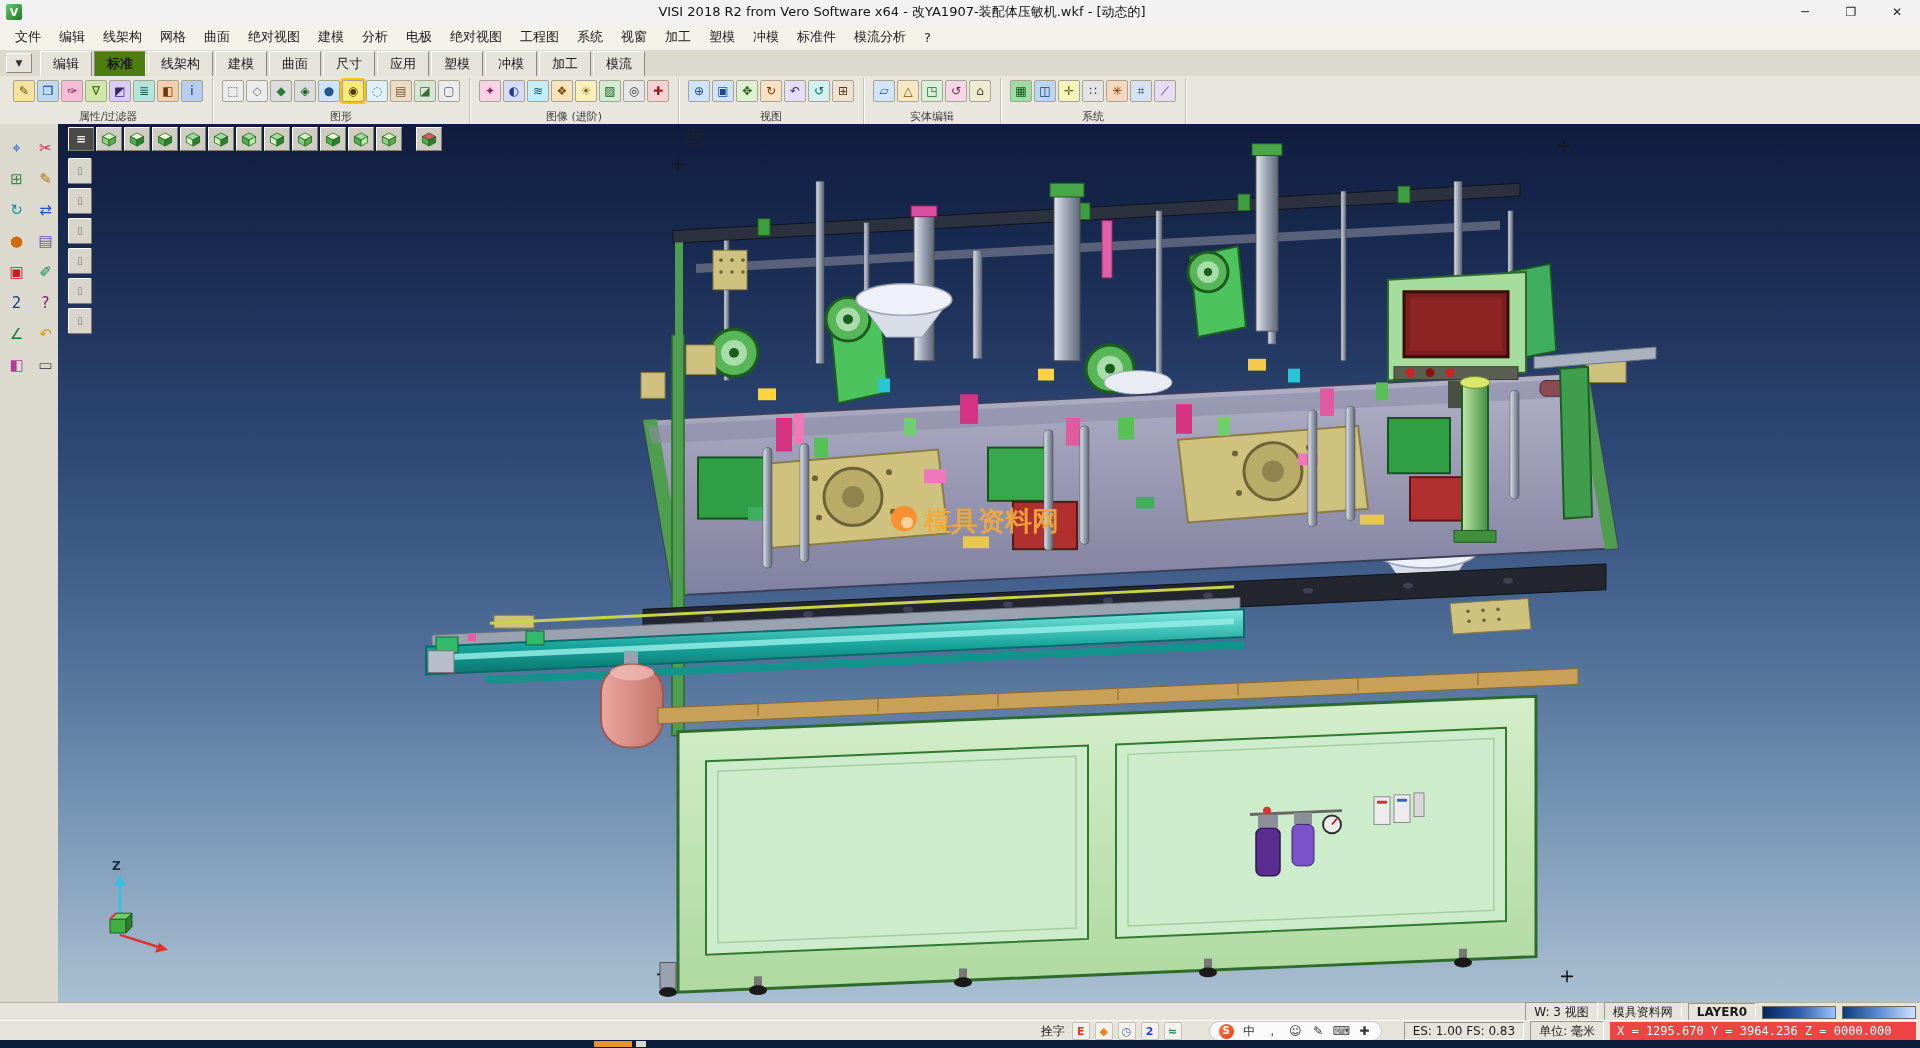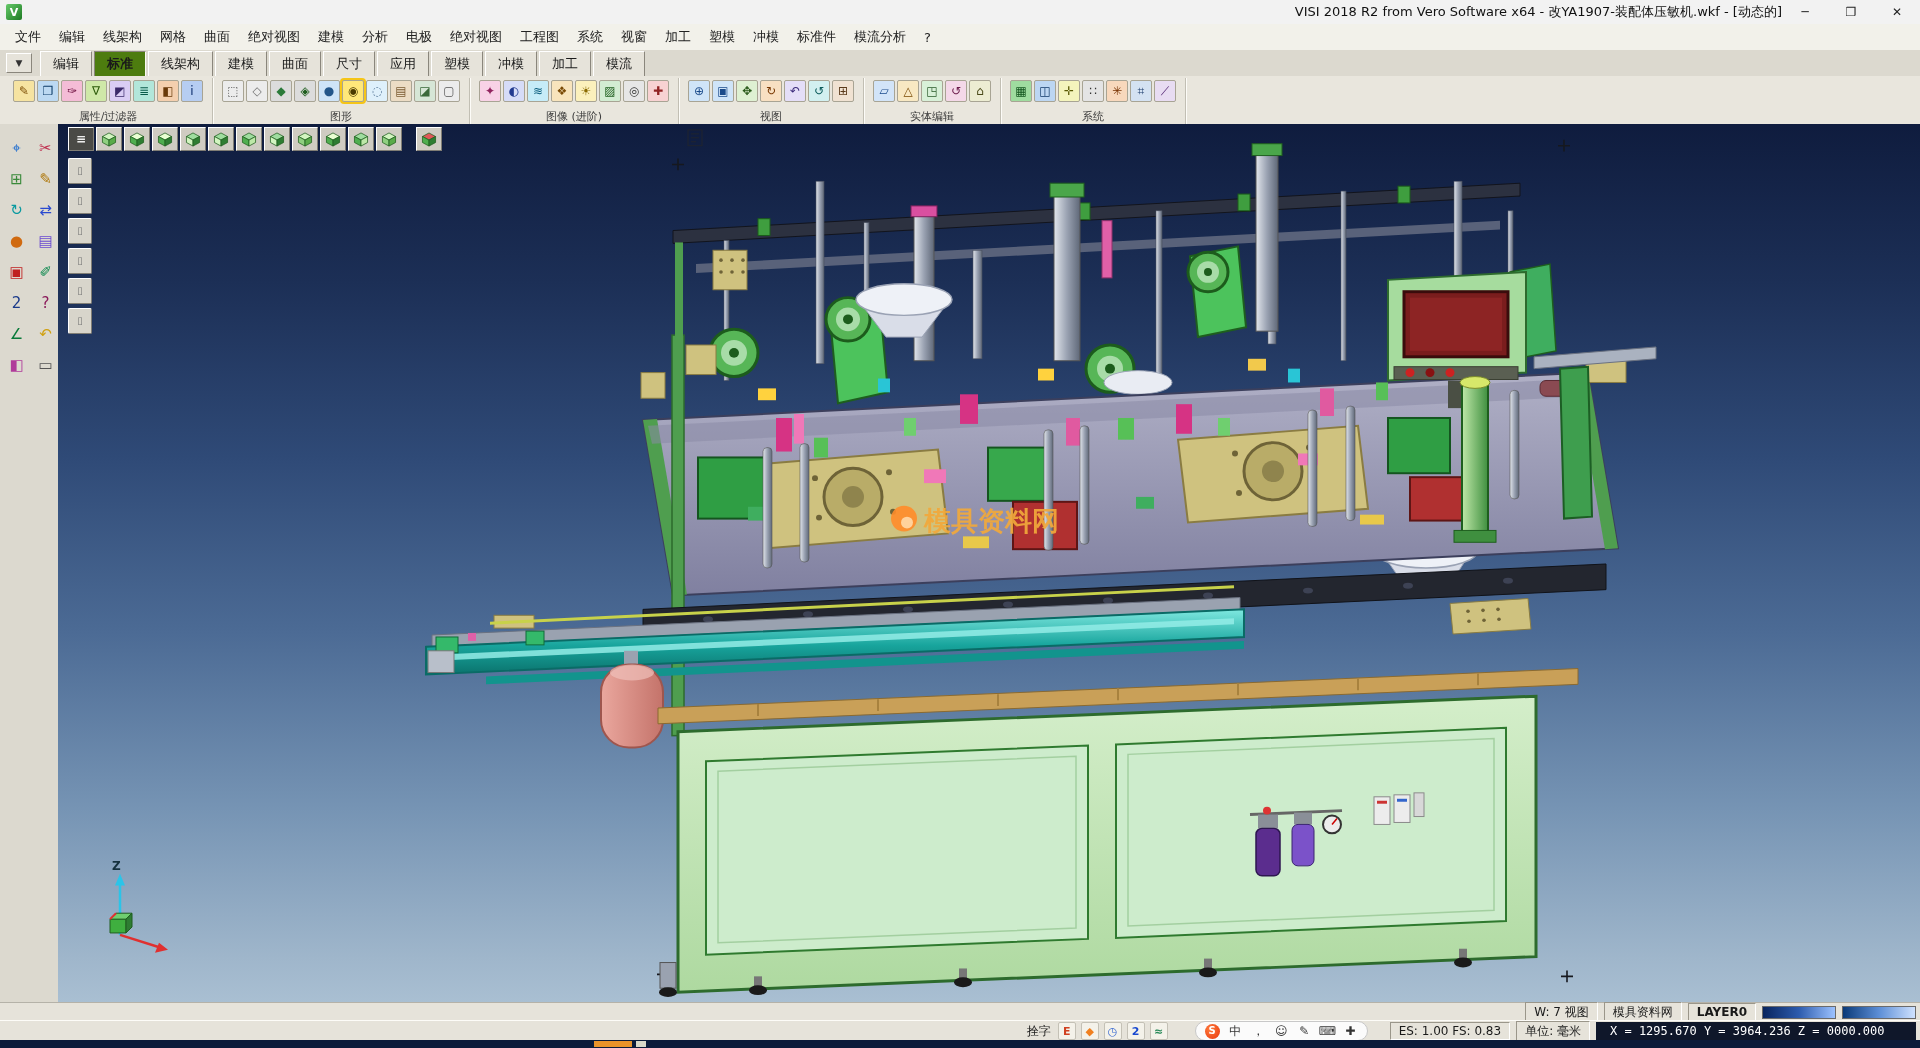--- a/index.html
+++ b/index.html
@@ -1,21 +1,21 @@
 <!DOCTYPE html>
 <html><head>
 <meta charset="utf-8">
 <style>
   html,body{margin:0;padding:0;background:#1a1a1a;}
   .app{position:relative;width:1920px;height:1048px;overflow:hidden;background:#dcd9cf;
        font-family:"DejaVu Sans","Liberation Sans",sans-serif;color:#1a1a1a;-webkit-font-smoothing:antialiased;}
   
   .titlebar{position:absolute;left:0;top:0;right:0;height:24px;background:#f2f2f2;border-bottom:1px solid #d6d4cd;display:flex;align-items:center;}
   .app-logo{width:16px;height:16px;margin-left:6px;background:linear-gradient(135deg,#66c96a,#1d7a22);color:#fff;font-size:11px;font-weight:bold;display:flex;align-items:center;justify-content:center;border-radius:2px;}
-  .title-text{flex:1;text-align:right;font-size:13px;color:#111;white-space:nowrap;overflow:hidden;}
+  .title-text{flex:1;text-align:center;font-size:13px;color:#111;white-space:nowrap;overflow:hidden;}
   .winbtns{display:flex;height:100%;}
   .winbtns .chip{width:46px;height:100%;margin:0;border:none;border-radius:0;background:transparent;font-size:12px;color:#222;}
   
   .menubar{position:absolute;left:0;top:24px;right:0;height:26px;background:#f2f1ea;border-bottom:1px solid #cfccc2;display:flex;align-items:center;padding-left:6px;}
   .menu-item{padding:3px 9px;font-size:13px;color:#222;cursor:default;}
   
   .tabbar{position:absolute;left:0;top:50px;right:0;height:26px;background:#dcd9cf;border-bottom:1px solid #b5b2a8;display:flex;align-items:flex-end;padding-left:4px;gap:2px;}
   .tab-combo{width:24px;height:18px;margin:0 6px 3px 2px;background:#e6e3da;border:1px solid;border-color:#fff #8a867c #8a867c #fff;font-size:9px;display:flex;align-items:center;justify-content:center;color:#333;}
   .tab{padding:3px 12px;font-size:13px;border:1px solid;border-color:#fff #8a867c #b5b2a8 #fff;background:#e6e3da;margin-bottom:-1px;white-space:nowrap;}
   .tab.active{background:#4d7c0f;font-weight:bold;border-color:#8a867c #fbfaf3 #fbfaf3 #8a867c;}
@@ -38,21 +38,21 @@
   .cubebtn.dark{background:#4a4a46;color:#eee;font-weight:bold;}
   .quickcol{position:absolute;top:34px;left:10px;display:flex;flex-direction:column;z-index:5;}
   .quickcol .chip{width:22px;height:24px;margin:0 0 4px 0;background:#d8d5cb;border:1px solid;border-color:#fff #807d74 #807d74 #fff;color:#777;font-size:10px;}
   
   .srow{position:absolute;left:0;right:0;background:#e6e3da;display:flex;align-items:center;font-size:12px;gap:6px;padding:0 4px;}
   .srowA{top:1002px;height:18px;border-top:1px solid #b5b2a8;}
   .srowB{top:1020px;height:20px;border-top:1px solid #fdfcf8;}
   .spanel{border:1px solid;border-color:#9a968a #fff #fff #9a968a;padding:1px 8px;white-space:nowrap;background:#e6e3da;}
   .bar{width:72px;height:11px;border:1px solid #6a6a6a;background:linear-gradient(90deg,#08245e,#2d5cae,#9cc2ff);}
   .bar2{background:linear-gradient(90deg,#0a3a78,#5c8ed6,#cfe2ff);}
-  .coords{background:#0f172a;color:#fff;font-family:"DejaVu Sans Mono","Liberation Mono",monospace;font-size:12px;padding:2px 14px;white-space:nowrap;min-width:292px;}
+  .coords{background:#ef4444;color:#fff;font-family:"DejaVu Sans Mono","Liberation Mono",monospace;font-size:12px;padding:2px 7px;white-space:nowrap;min-width:292px;}
   .tray{display:flex;gap:3px;}
   .tray .chip{width:16px;height:16px;font-size:11px;font-weight:bold;background:#f4f2ea;border:1px solid #c4c1b6;}
   .ime{display:flex;align-items:center;background:#fbfbfb;border:1px solid #c8c8c8;border-radius:10px;padding:1px 8px;gap:6px;height:16px;}
   .ime .chip{width:15px;height:15px;border:none;background:transparent;font-size:12px;color:#333;}
   .ime .chip:first-child{border-radius:50%;background:radial-gradient(circle at 35% 35%,#ff7a3c,#e8380d);color:#fff;font-weight:bold;font-size:10px;}
   .strip{position:absolute;left:0;right:0;top:1040px;height:8px;background:#0b1b3a;}
   .strip-hl{position:absolute;left:594px;top:1px;width:38px;height:6px;background:#e8932a;}
   .strip-hl2{position:absolute;left:636px;top:1px;width:10px;height:6px;background:#d8d8c8;}
 </style>
 </head>
@@ -635,21 +635,21 @@
         <polygon points="52,806 68,806 68,820 52,820" fill="#3faf3f" stroke="#1e5e1e"></polygon>
         <polygon points="52,806 58,800 74,800 68,806" fill="#6fcf6f" stroke="#1e5e1e"></polygon>
         <polygon points="68,806 74,800 74,814 68,820" fill="#2e7d32" stroke="#1e5e1e"></polygon>
         <line x1="52" y1="806" x2="58" y2="800" stroke="#e03030" stroke-width="2"></line>
       </g>
     </svg>
   </div>
 
   <div class="srow srowA">
     <span style="flex:1"></span>
-    <span class="spanel">W: 7 视图</span>
+    <span class="spanel">W: 3 视图</span>
     <span class="spanel">模具资料网</span>
     <span class="spanel" style="font-weight:bold">LAYER0</span>
     <span class="bar"></span>
     <span class="bar bar2"></span>
   </div>
 
   <div class="srow srowB">
     <span style="flex:1"></span>
     <span>拴字</span>
     <span class="tray">

